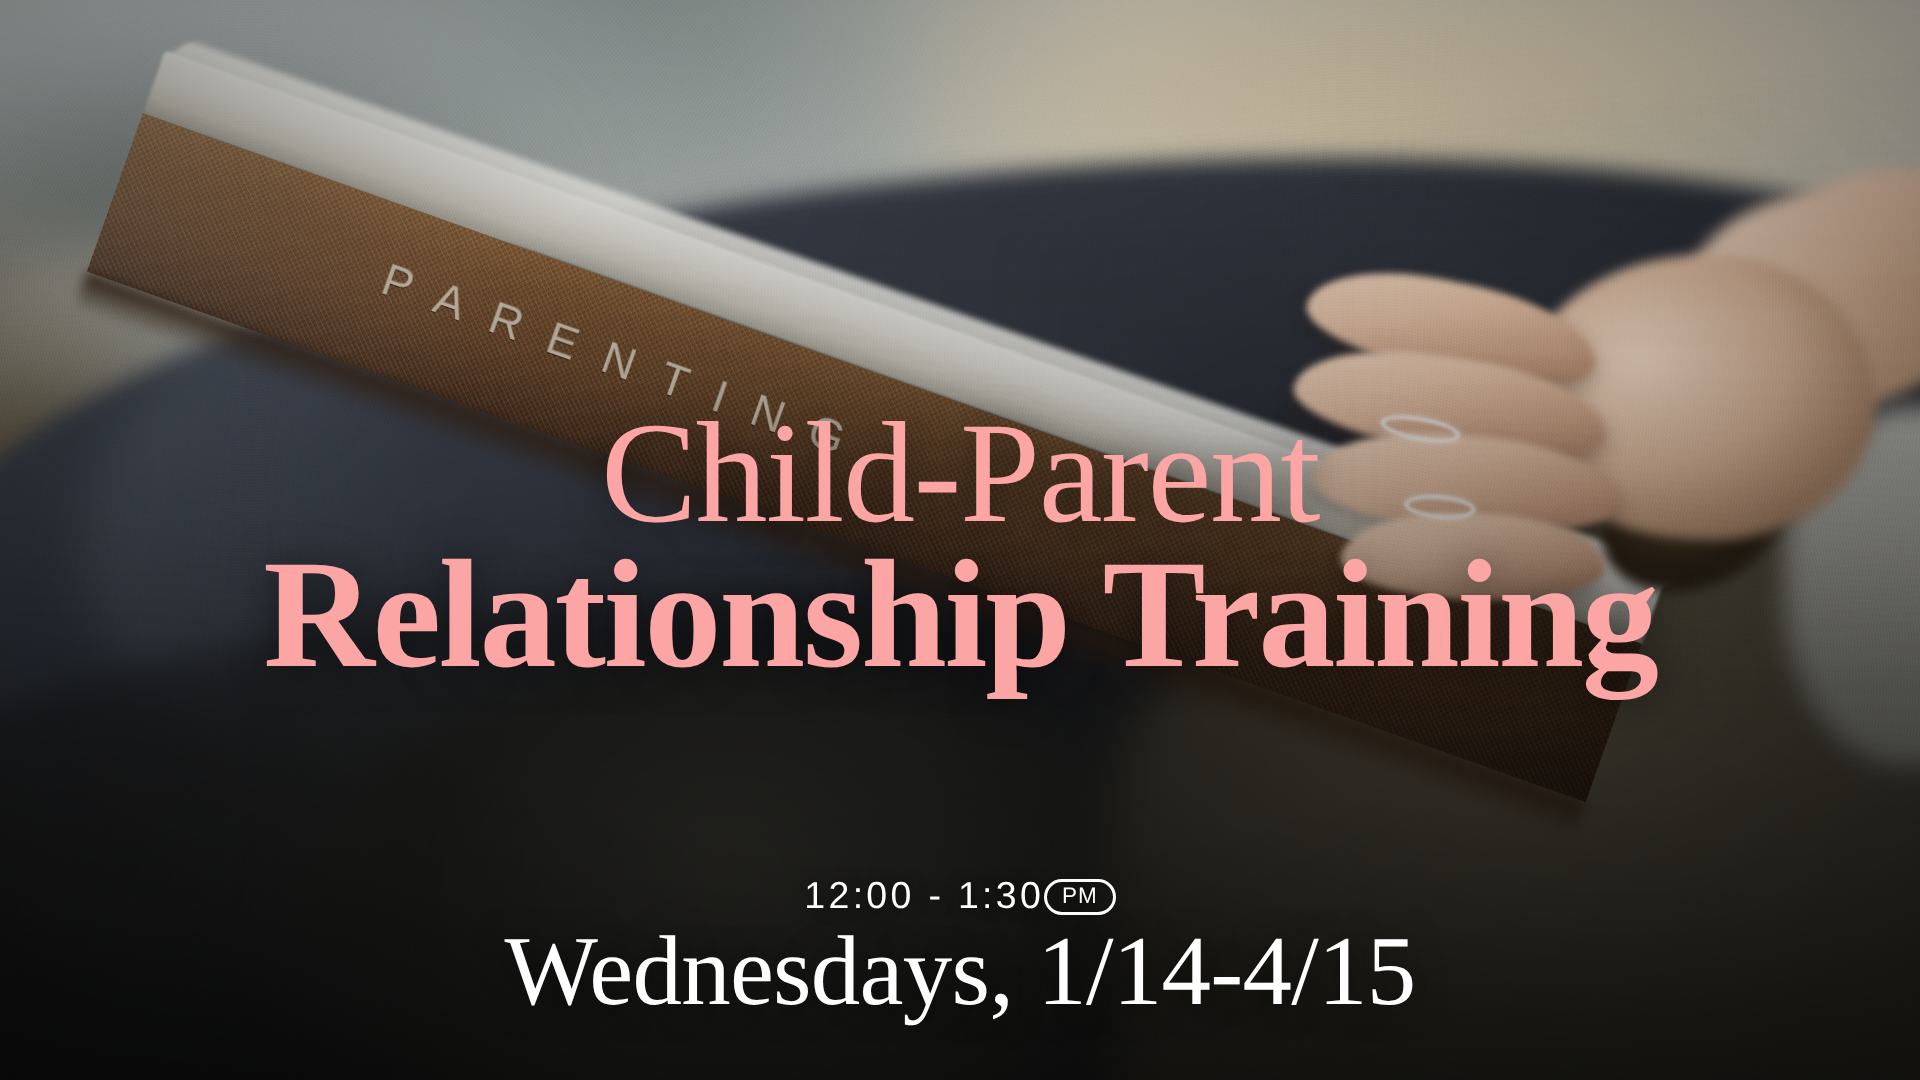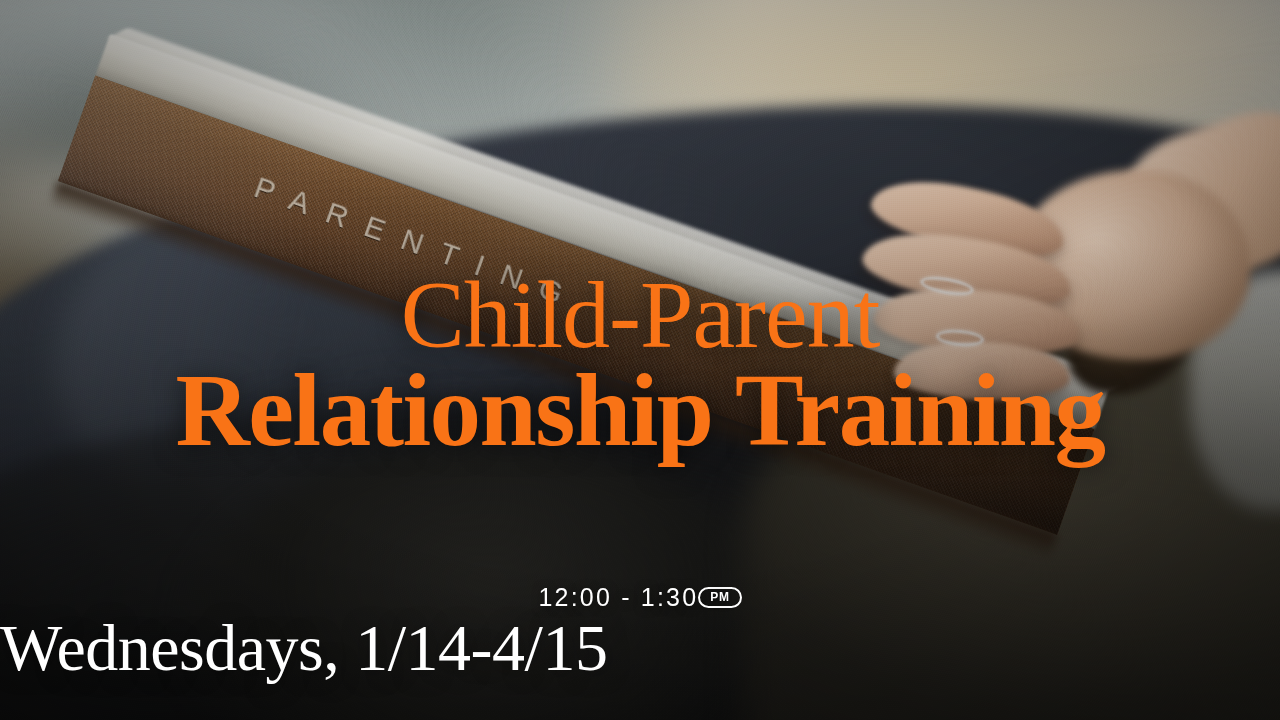--- a/index.html
+++ b/index.html
@@ -229,21 +229,21 @@
     position:absolute; inset:0;
     background:linear-gradient(180deg, rgba(0,0,0,.04) 0%, rgba(0,0,0,.16) 34%, rgba(0,0,0,.40) 64%, rgba(0,0,0,.52) 100%);
     pointer-events:none;
   }
 
   
   .overlay{ position:absolute; inset:0; }
 
   .title{
     position:absolute; left:0; right:0; top:268px;
-    text-align:center; color:#f97316;
+    text-align:center; color:#fca5a5;
     font-family:"Liberation Serif", serif;
     font-weight:400;
     font-size:96px;
     line-height:0.97;
     letter-spacing:-1px;
     text-shadow:0 2px 26px rgba(0,0,0,.55);
     white-space:nowrap;
   }
   .title .l2{ display:block; font-size:103px; letter-spacing:-1.5px;font-weight:bold; }
 
@@ -252,29 +252,29 @@
     display:flex; align-items:center; justify-content:center; 
     color:#fff;
   }
   .time-text{
     font-family:"Liberation Sans", sans-serif;
     font-size:25px; font-weight:500; letter-spacing:2.2px;
     text-shadow:0 1px 10px rgba(0,0,0,.6);
   }
   .meridiem{
     font-family:"Liberation Sans", sans-serif;
-    font-size:12px; font-weight:700; letter-spacing:.6px;
+    font-size:15px; font-weight:400; letter-spacing:.6px;
     border:2px solid #fff; border-radius:999px;
     padding:2px 10px 3px; line-height:1;
     text-shadow:0 1px 8px rgba(0,0,0,.5);
   }
 
   .dateline{
     position:absolute; left:0; right:0; top:613px;
-    color:#fff;
+    text-align:center; color:#fff;
     font-family:"Liberation Serif", serif;
     font-weight:400; font-size:66px; line-height:1.06;
     letter-spacing:-0.5px;
     text-shadow:0 2px 22px rgba(0,0,0,.55);
     white-space:nowrap;
   }
 </style>
 </head>
 <body>
 

